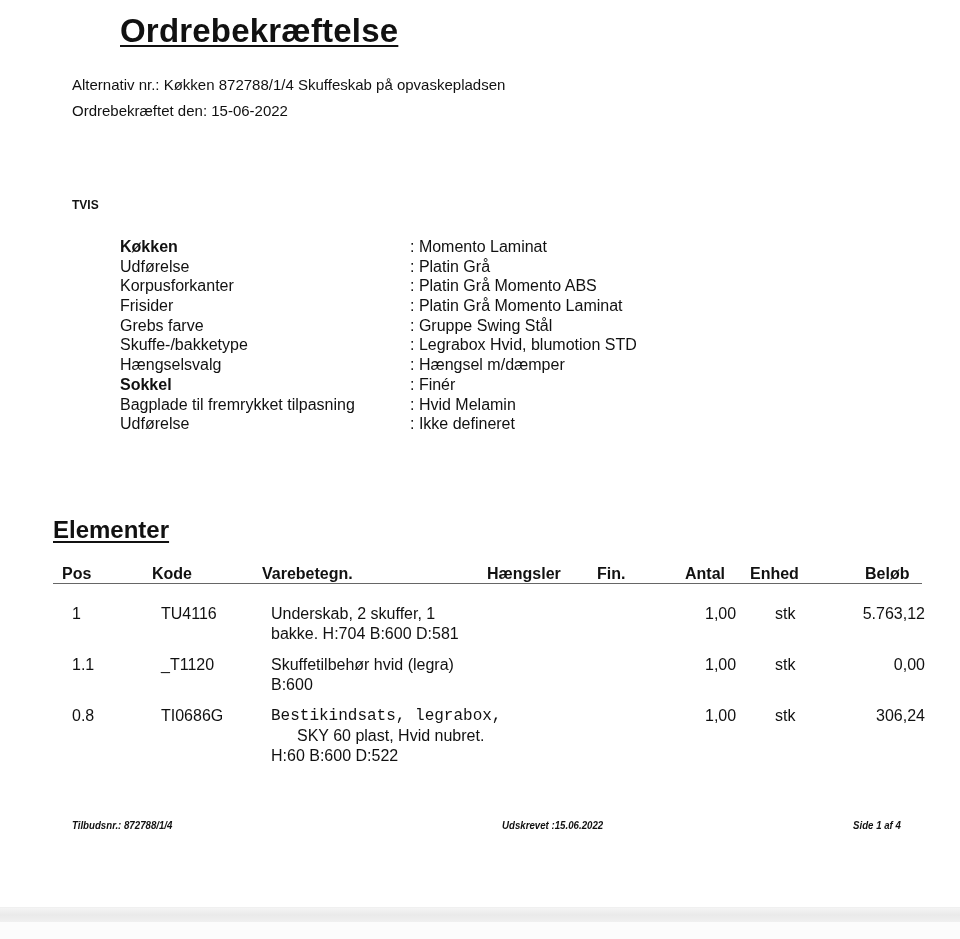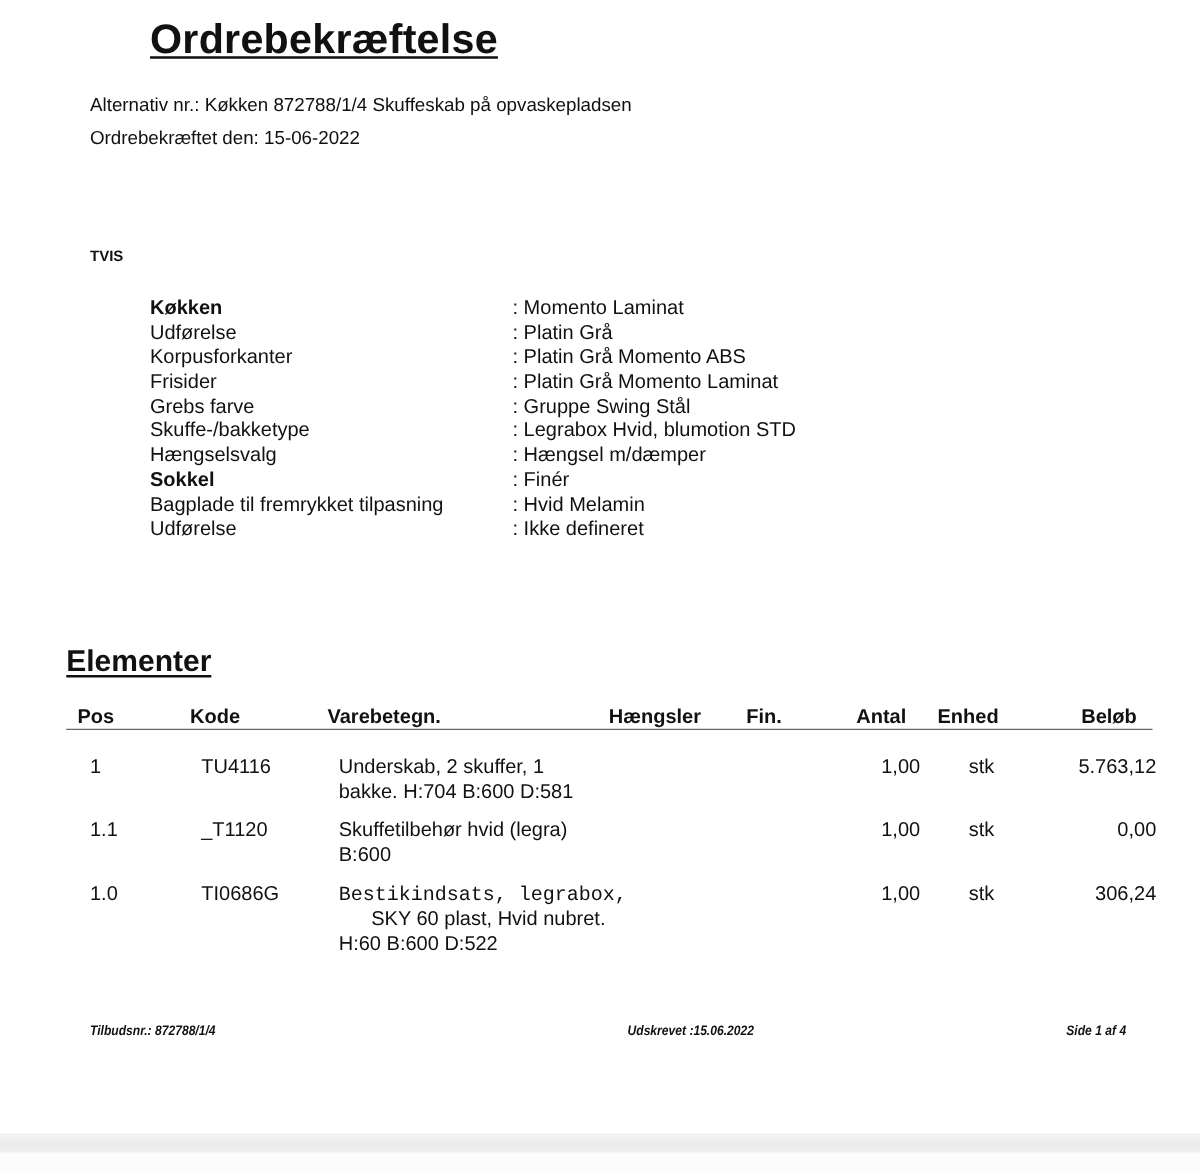--- a/index.html
+++ b/index.html
@@ -121,21 +121,21 @@
     <span class="cell" style="left:19px;">1.1</span>
     <span class="cell" style="left:108px;">_T1120</span>
     <span class="cell" style="left:218px;">Skuffetilbehør hvid (legra)</span>
     <span class="cell" style="left:218px; top:20px;">B:600</span>
     <span class="cell" style="left:652px;">1,00</span>
     <span class="cell" style="left:722px;">stk</span>
     <span class="cell right" style="right:8px;">0,00</span>
   </div>
 
   <div class="row" style="top:706px;">
-    <span class="cell" style="left:19px;">1.0</span>
+    <span class="cell" style="left:19px;">0.8</span>
     <span class="cell" style="left:108px;">TI0686G</span>
     <span class="cell" style="left:218px;font-family:Liberation Mono, monospace;">Bestikindsats, legrabox,</span>
     <span class="cell" style="left:218px; top:20px;margin-left:26px;">SKY 60 plast, Hvid nubret.</span>
     <span class="cell" style="left:218px; top:40px;">H:60 B:600 D:522</span>
     <span class="cell" style="left:652px;">1,00</span>
     <span class="cell" style="left:722px;">stk</span>
     <span class="cell right" style="right:8px;">306,24</span>
   </div>
 
   <div class="abs footer" style="left:72px;">Tilbudsnr.: 872788/1/4</div>

